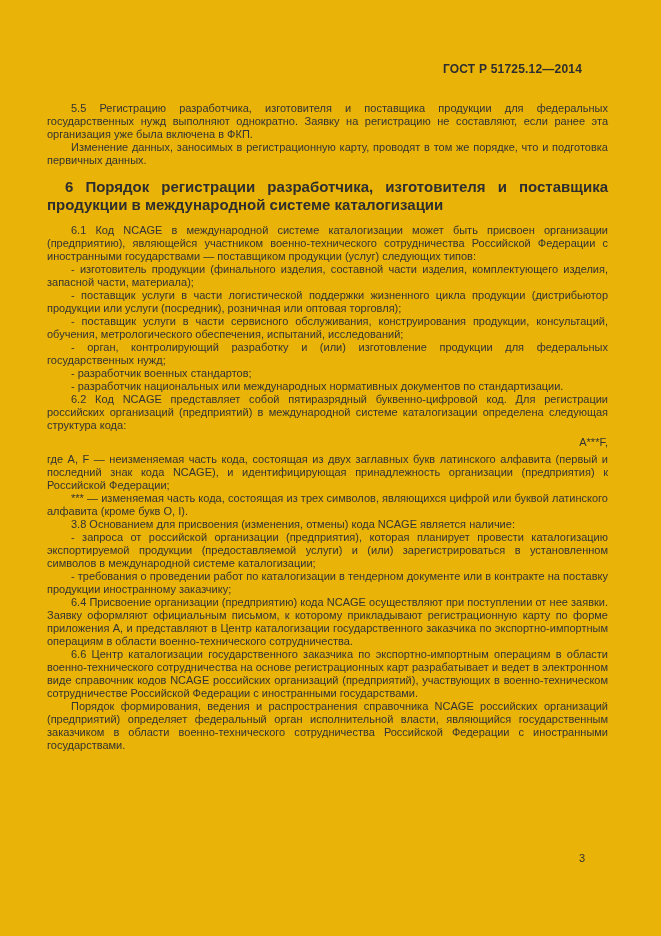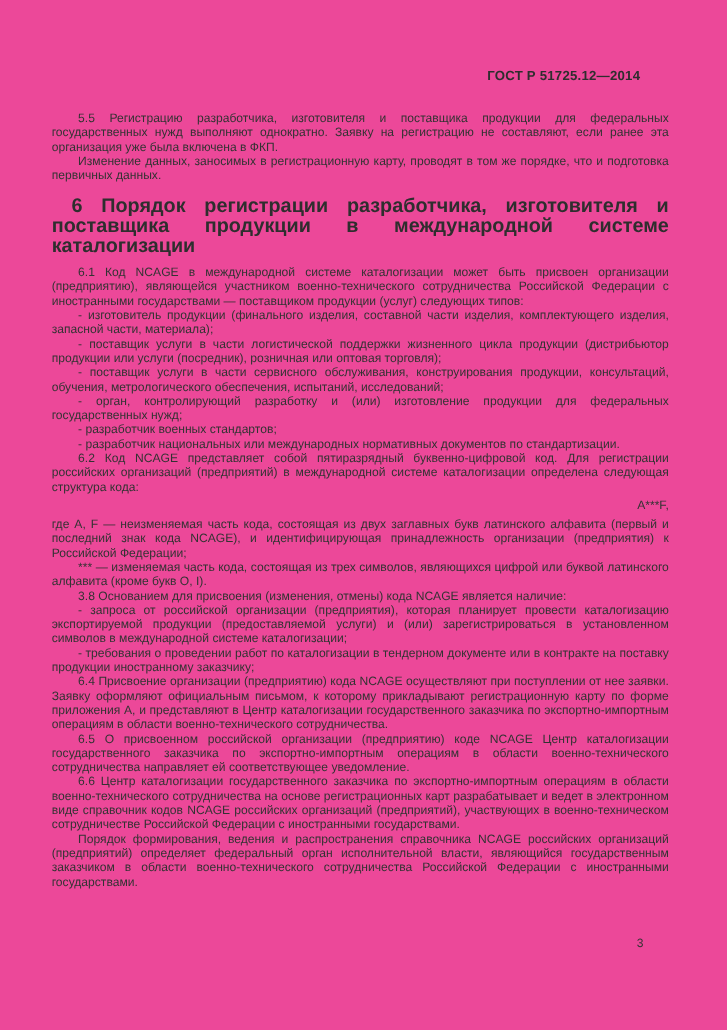--- a/index.html
+++ b/index.html
@@ -12,21 +12,21 @@
     height: 936px;
     overflow: hidden;
     font-family: "Liberation Sans", sans-serif;
     color: #333333;
   }
   .page {
     position: absolute;
     left: 0; top: 0;
     width: 661px;
     height: 936px;
-    background: #ec4899;
+    background: #eab308;
   }
   .doc-header {
     position: absolute;
     top: 62px;
     left: 47px;
     width: 561px;
     text-align: right;
     padding-right: 26px;
     box-sizing: border-box;
     font-size: 12px;
@@ -46,21 +46,21 @@
     font-size: 11px;
     line-height: 13px;
     text-align: justify;
     text-indent: 24px;
     color: #333333;
   }
   .doc-body p.no-indent {
     text-indent: 0;
   }
   .doc-body p.heading {
-    font-size: 18px;
+    font-size: 15px;
     line-height: 18px;
     font-weight: bold;
     text-indent: 18px;
     margin: 11px 0 10px 0;
     color: #2e2e2e;
   }
   .doc-body p.formula {
     text-align: right;
     text-indent: 0;
     margin: 4px 0;
@@ -92,20 +92,19 @@
     <p class="para">- разработчик военных стандартов;</p>
     <p class="para">- разработчик национальных или международных нормативных документов по стандартизации.</p>
     <p class="para">6.2 Код NCAGE представляет собой пятиразрядный буквенно-цифровой код. Для регистрации российских организаций (предприятий) в международной системе каталогизации определена следующая структура кода:</p>
     <p class="formula">A***F,</p>
     <p class="para no-indent">где A, F — неизменяемая часть кода, состоящая из двух заглавных букв латинского алфавита (первый и последний знак кода NCAGE), и идентифицирующая принадлежность организации (предприятия) к Российской Федерации;</p>
     <p class="para">*** — изменяемая часть кода, состоящая из трех символов, являющихся цифрой или буквой латинского алфавита (кроме букв O, I).</p>
     <p class="para">3.8 Основанием для присвоения (изменения, отмены) кода NCAGE является наличие:</p>
     <p class="para">- запроса от российской организации (предприятия), которая планирует провести каталогизацию экспортируемой продукции (предоставляемой услуги) и (или) зарегистрироваться в установленном символов в международной системе каталогизации;</p>
     <p class="para">- требования о проведении работ по каталогизации в тендерном документе или в контракте на поставку продукции иностранному заказчику;</p>
     <p class="para">6.4 Присвоение организации (предприятию) кода NCAGE осуществляют при поступлении от нее заявки. Заявку оформляют официальным письмом, к которому прикладывают регистрационную карту по форме приложения А, и представляют в Центр каталогизации государственного заказчика по экспортно-импортным операциям в области военно-технического сотрудничества.</p>
-    <p class="para">6.5 О присвоенном российской организации (предприятию) коде NCAGE Центр каталогизации государственного заказчика по экспортно-импортным операциям в области военно-технического сотрудничества направляет ей соответствующее уведомление.</p>
     <p class="para">6.6 Центр каталогизации государственного заказчика по экспортно-импортным операциям в области военно-технического сотрудничества на основе регистрационных карт разрабатывает и ведет в электронном виде справочник кодов NCAGE российских организаций (предприятий), участвующих в военно-техническом сотрудничестве Российской Федерации с иностранными государствами.</p>
     <p class="para">Порядок формирования, ведения и распространения справочника NCAGE российских организаций (предприятий) определяет федеральный орган исполнительной власти, являющийся государственным заказчиком в области военно-технического сотрудничества Российской Федерации с иностранными государствами.</p>
   </div>
 
   <div class="page-number">3</div>
 
 </div>
 
 </body></html>

